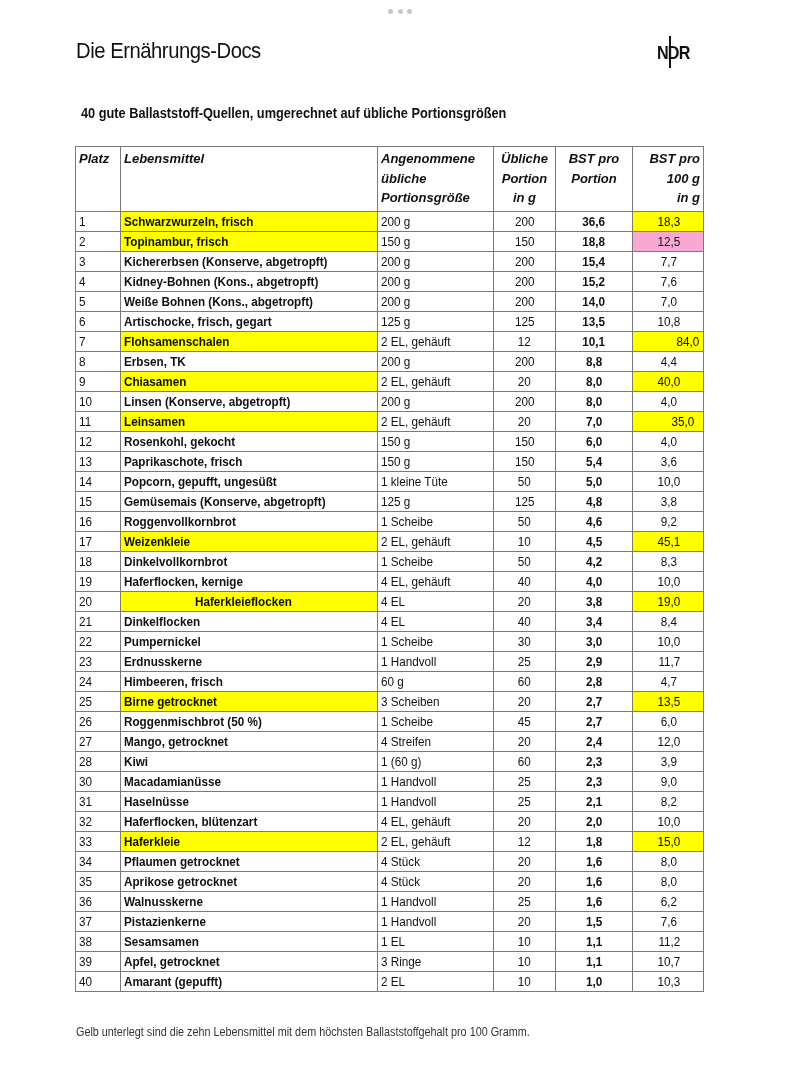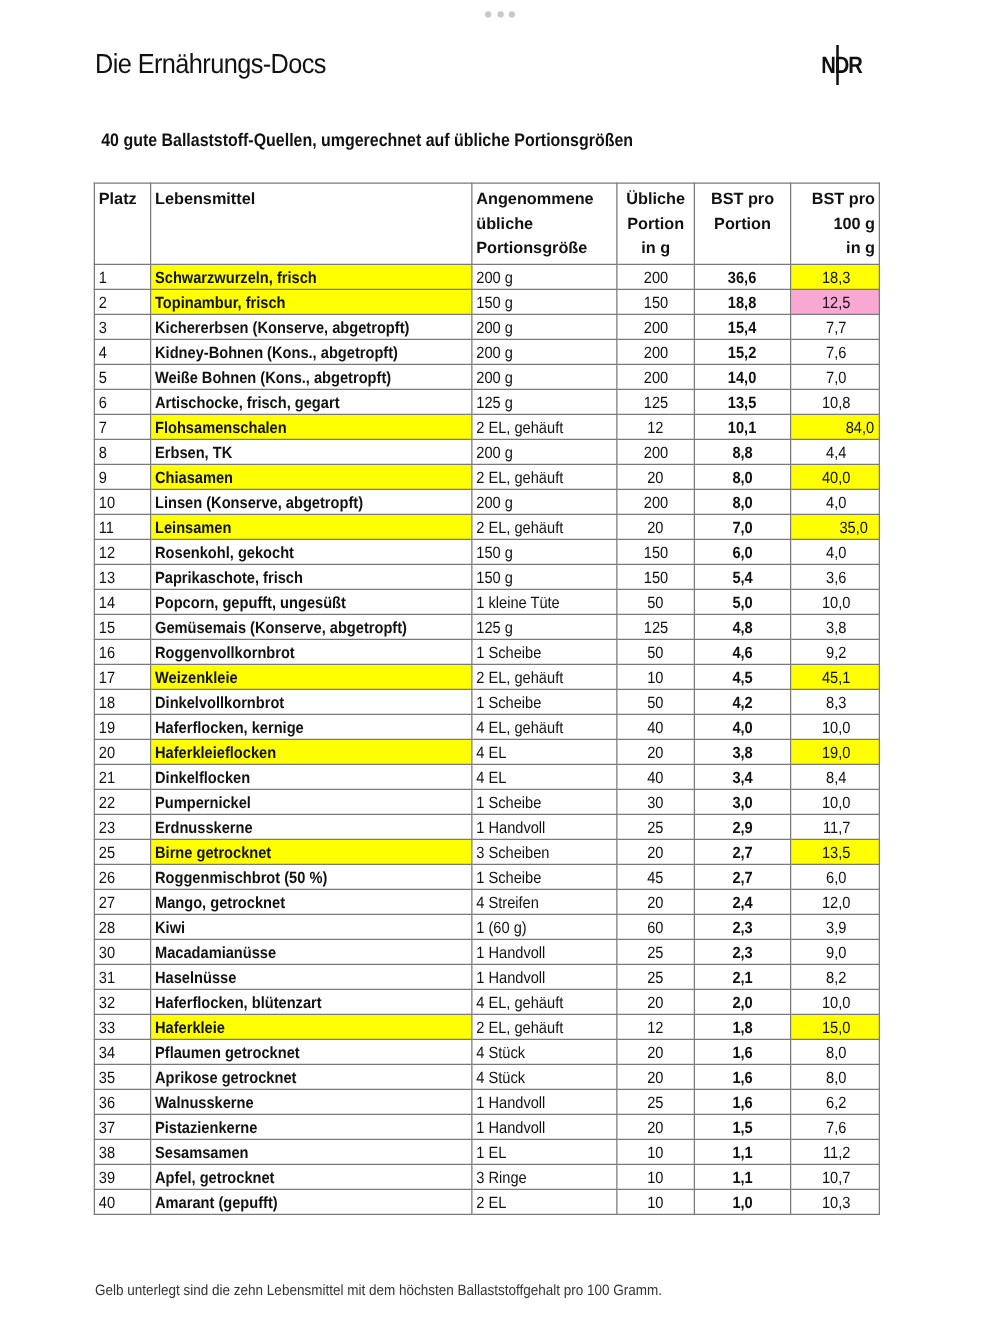--- a/index.html
+++ b/index.html
@@ -15,21 +15,21 @@
                    letter-spacing: -1px; transform: scaleX(0.85); transform-origin: left; color: #111; }
   .ndr-logo .bar { position: absolute; left: 12px; top: 2px; width: 2px; height: 32px; background: #111; }
   .subtitle { position: absolute; left: 81px; top: 105px; font-size: 14.5px; font-weight: 700;
               transform: scaleX(0.88); transform-origin: left; white-space: nowrap; color: #111; }
   table.bst { position: absolute; left: 75px; top: 146px; border-collapse: collapse;
               font-size: 13px; width: 628px; table-layout: fixed; }
   table.bst th, table.bst td { border: 1px solid #7a7a7a; padding: 0 3px; white-space: nowrap;
               overflow: hidden; }
   table.bst th { font-weight: 700; vertical-align: top; text-align: left; height: 62px;
                  padding-top: 2px; line-height: 19.5px; font-size: 13px; }
-  table.bst th .hl { display: block; }
+  table.bst th .hl { display: block; font-style: italic; }
   table.bst td { height: 19px; line-height: 19px; }
   col.c-platz { width: 45px; } col.c-food { width: 257px; } col.c-size { width: 116px; }
   col.c-g { width: 62px; } col.c-bpp { width: 77px; } col.c-b100 { width: 71px; }
   .th-right { text-align: right !important; }
   .th-center { text-align: center !important; }
   td.platz { text-align: left; font-weight: 400; }
   td.food { font-weight: 700; }
   td.size { font-weight: 400; }
   td.g { text-align: center; }
   td.bpp { text-align: center; font-weight: 700; }
@@ -244,21 +244,21 @@
       <tr>
         <td class="platz"><span class="cond">19</span></td>
         <td class="food"><span class="cond">Haferflocken, kernige</span></td>
         <td class="size"><span class="cond">4 EL, gehäuft</span></td>
         <td class="g"><span class="cond-c">40</span></td>
         <td class="bpp"><span class="cond-c">4,0</span></td>
         <td class="b100"><span class="cond-r">10,0</span></td>
       </tr>
       <tr>
         <td class="platz"><span class="cond">20</span></td>
-        <td class="food" style="background: rgb(255, 255, 0);"><span class="cond">Haferkleieflocken</span></td>
+        <td class="food" style="background: rgb(255, 255, 0); text-align: center;"><span class="cond">Haferkleieflocken</span></td>
         <td class="size"><span class="cond">4 EL</span></td>
         <td class="g"><span class="cond-c">20</span></td>
         <td class="bpp"><span class="cond-c">3,8</span></td>
         <td class="b100" style="background: rgb(255, 255, 0);"><span class="cond-r">19,0</span></td>
       </tr>
       <tr>
         <td class="platz"><span class="cond">21</span></td>
         <td class="food"><span class="cond">Dinkelflocken</span></td>
         <td class="size"><span class="cond">4 EL</span></td>
         <td class="g"><span class="cond-c">40</span></td>
@@ -275,20 +275,28 @@
       </tr>
       <tr>
         <td class="platz"><span class="cond">23</span></td>
         <td class="food"><span class="cond">Erdnusskerne</span></td>
         <td class="size"><span class="cond">1 Handvoll</span></td>
         <td class="g"><span class="cond-c">25</span></td>
         <td class="bpp"><span class="cond-c">2,9</span></td>
         <td class="b100"><span class="cond-r">11,7</span></td>
       </tr>
       <tr>
+        <td class="platz"><span class="cond">24</span></td>
+        <td class="food"><span class="cond">Himbeeren, frisch</span></td>
+        <td class="size"><span class="cond">60 g</span></td>
+        <td class="g"><span class="cond-c">60</span></td>
+        <td class="bpp"><span class="cond-c">2,8</span></td>
+        <td class="b100"><span class="cond-r">4,7</span></td>
+      </tr>
+      <tr>
         <td class="platz"><span class="cond">25</span></td>
         <td class="food" style="background: rgb(255, 255, 0);"><span class="cond">Birne getrocknet</span></td>
         <td class="size"><span class="cond">3 Scheiben</span></td>
         <td class="g"><span class="cond-c">20</span></td>
         <td class="bpp"><span class="cond-c">2,7</span></td>
         <td class="b100" style="background: rgb(255, 255, 0);"><span class="cond-r">13,5</span></td>
       </tr>
       <tr>
         <td class="platz"><span class="cond">26</span></td>
         <td class="food"><span class="cond">Roggenmischbrot (50 %)</span></td>

